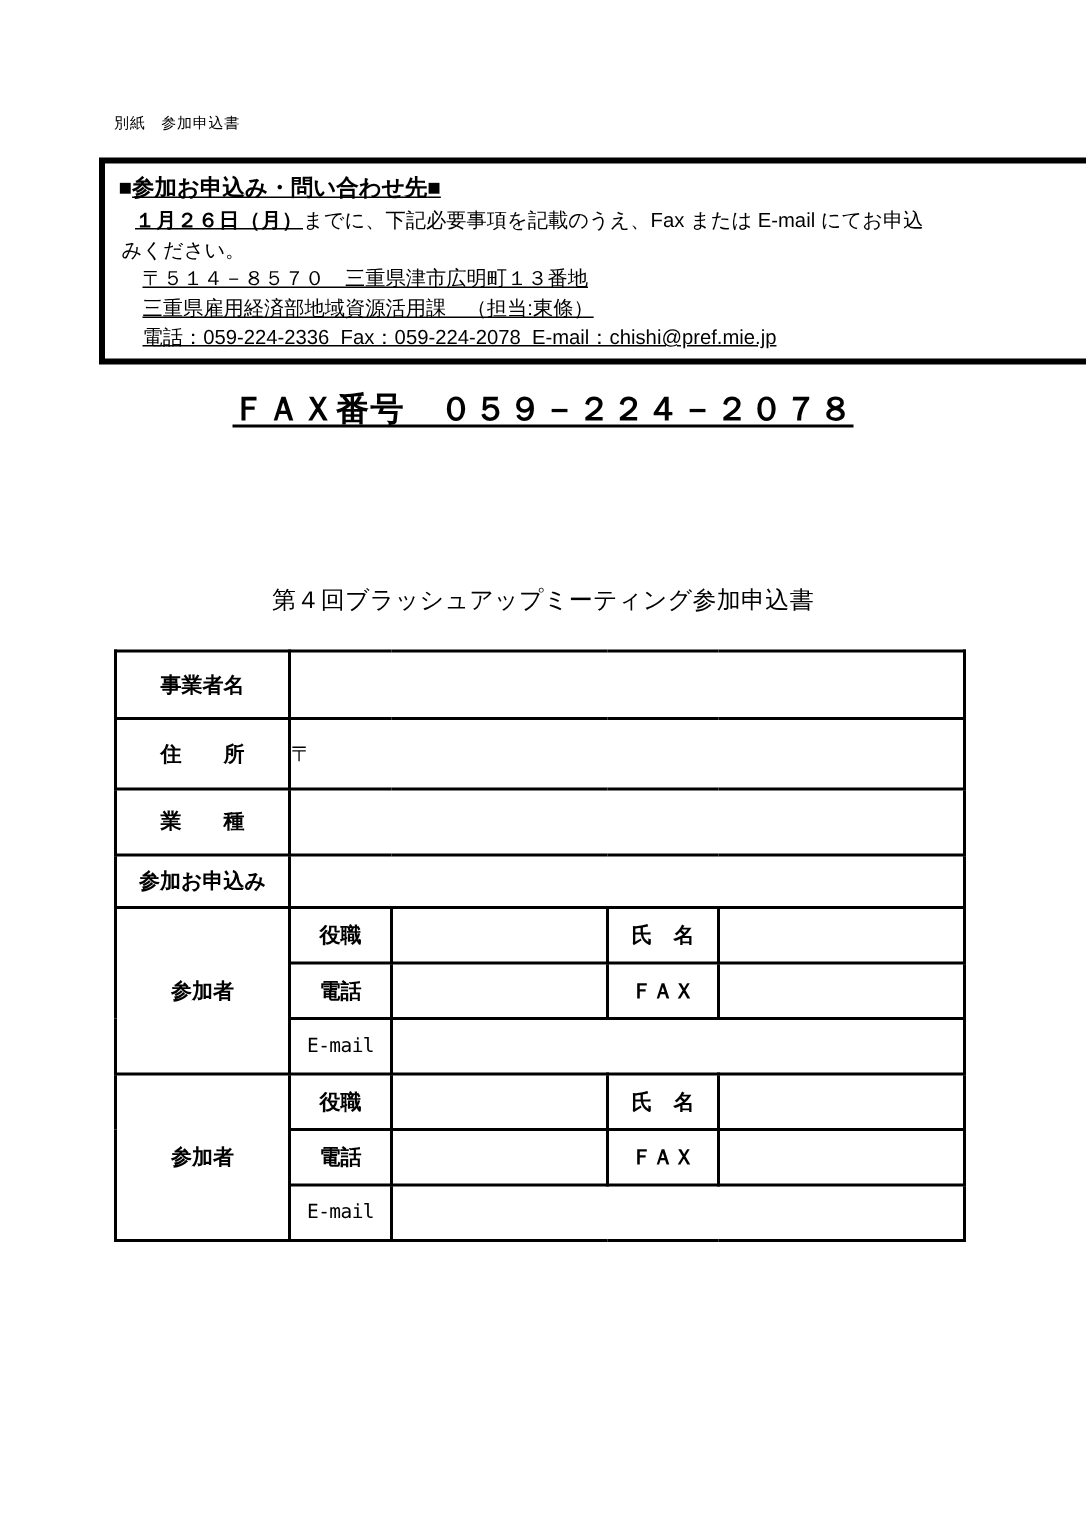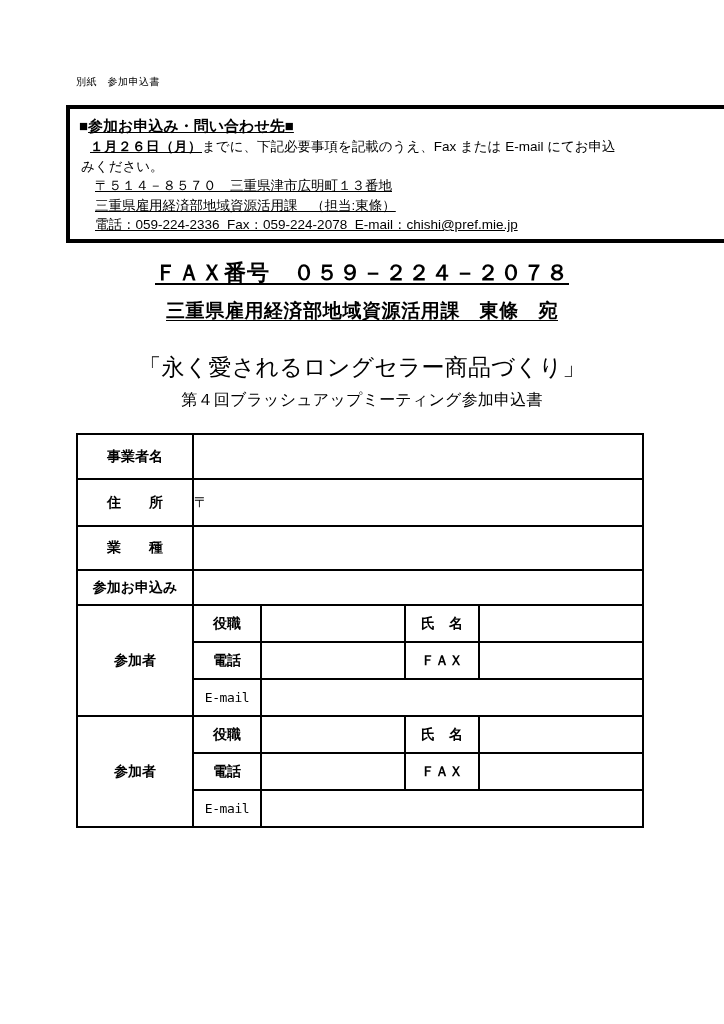--- a/index.html
+++ b/index.html
@@ -188,23 +188,21 @@
 
     <div class="contact-lead"><span class="date-u">１月２６日（月）</span><span class="rest">までに、下記必要事項を記載のうえ、Fax または E-mail にてお申込</span></div>
     <div class="lead-line2">みください。</div>
 
     <div class="contact-addr">〒５１４－８５７０　三重県津市広明町１３番地</div>
     <div class="contact-addr">三重県雇用経済部地域資源活用課　（担当:東條）</div>
     <div class="contact-addr mono">電話：059-224-2336  Fax：059-224-2078  E-mail：chishi@pref.mie.jp</div>
   </div>
 
   <div class="fax-line fax-number"><span>ＦＡＸ番号　０５９－２２４－２０７８</span></div>
-  <div class="fax-line fax-dept"><span>三重県雇用経済部地域資源活用課　東條　宛</span></div>
-
-  <div class="title-line title-1">「永く愛されるロングセラー商品づくり」</div>
+
   <div class="title-line title-2">第４回ブラッシュアップミーティング参加申込書</div>
 
   <table class="form-table">
     <colgroup>
       <col style="width:116px">
       <col style="width:68px">
       <col style="width:144px">
       <col style="width:74px">
       <col style="width:164px">
     </colgroup>

